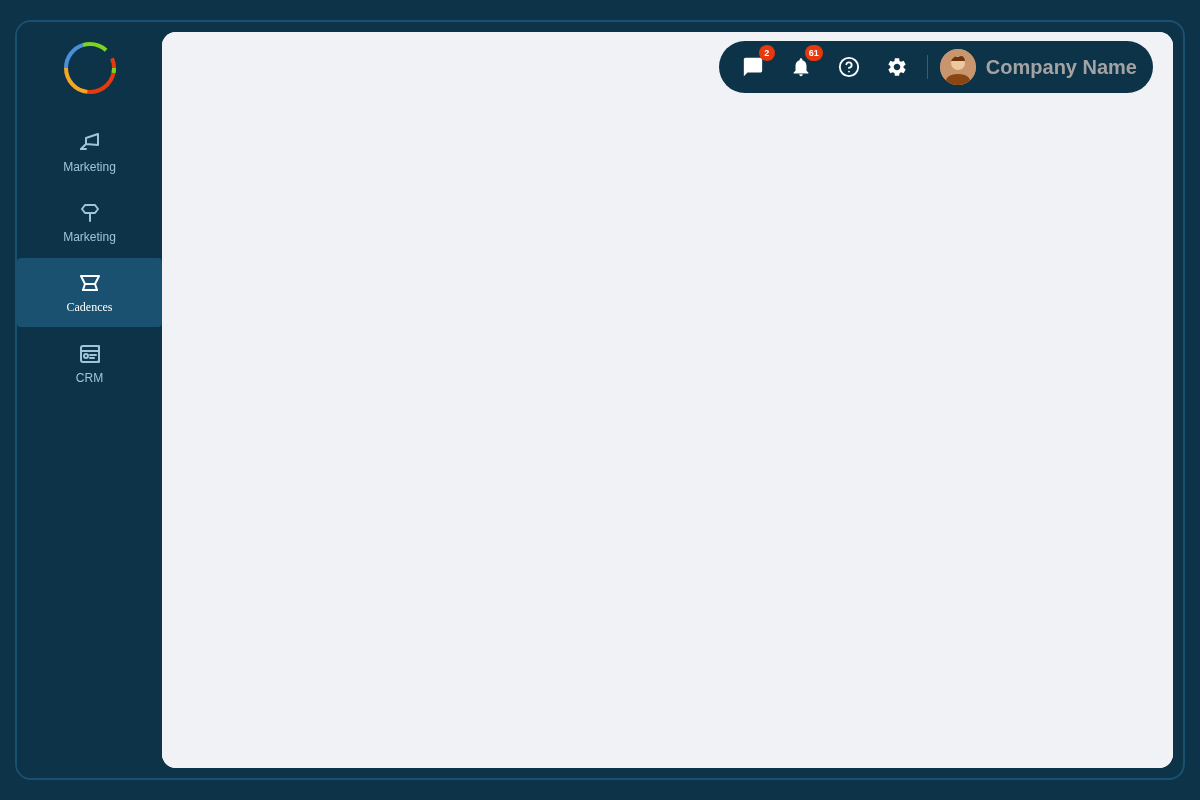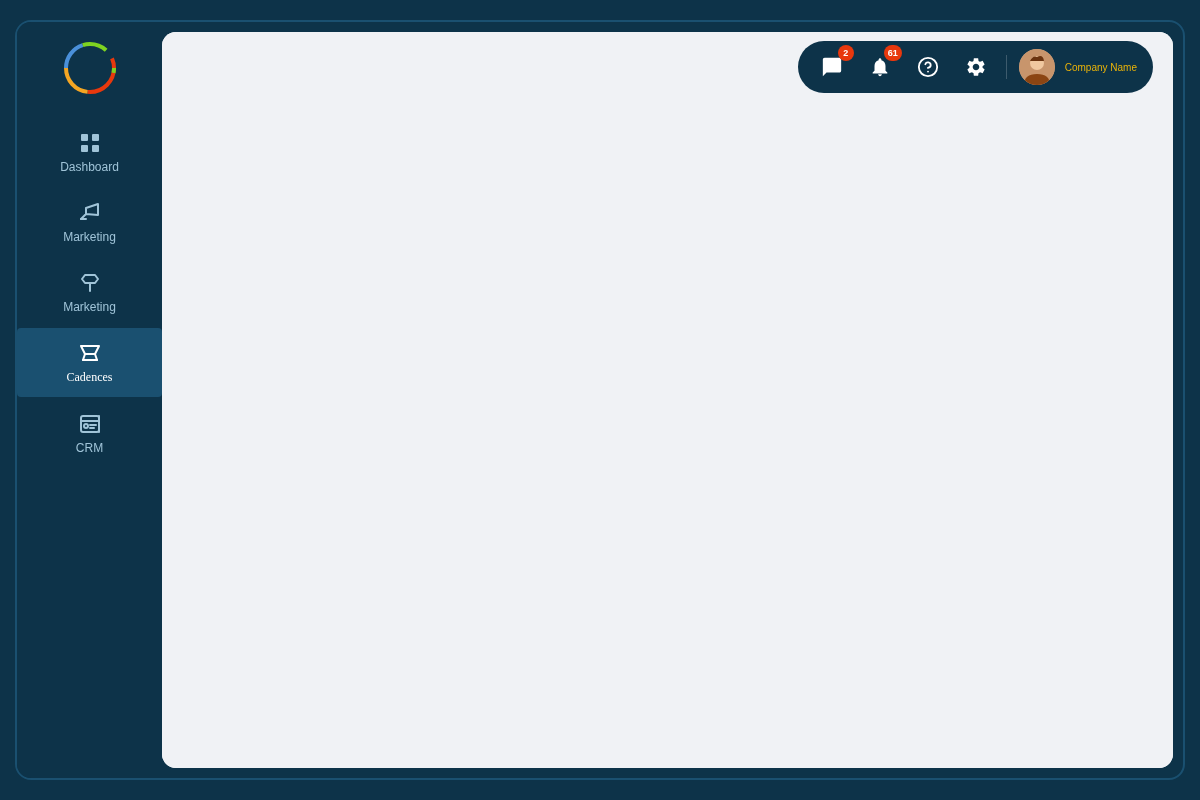--- a/index.html
+++ b/index.html
@@ -163,23 +163,23 @@
       align-items: center;
       justify-content: center;
     }
 
     .avatar svg {
       width: 36px;
       height: 36px;
     }
 
     .company-name {
-      font-size: 10px;
-      font-weight: 400;
-      color: #eab308;
+      font-size: 20px;
+      font-weight: 700;
+      color: #a3a3a3;
       white-space: nowrap;
     }
 
     
     .page-body {
       flex: 1;
       background: #f0f2f5;
       padding: 10px 20px 20px 20px;
     }
 
@@ -195,31 +195,20 @@
 
     <div class="sidebar-logo">
       <svg viewBox="0 0 52 52" xmlns="http://www.w3.org/2000/svg">
         <circle cx="26" cy="26" r="24" fill="none" stroke="#e8380d" stroke-width="4" stroke-dasharray="40 100" stroke-dashoffset="0"></circle>
         <circle cx="26" cy="26" r="24" fill="none" stroke="#f5a623" stroke-width="4" stroke-dasharray="35 100" stroke-dashoffset="-40"></circle>
         <circle cx="26" cy="26" r="24" fill="none" stroke="#4a90d9" stroke-width="4" stroke-dasharray="30 100" stroke-dashoffset="-75"></circle>
         <circle cx="26" cy="26" r="24" fill="none" stroke="#7ed321" stroke-width="4" stroke-dasharray="25 100" stroke-dashoffset="-105"></circle>
       </svg>
     </div>
 
-    <div class="sidebar-item">
-      <div class="icon">
-        <svg width="24" height="24" viewBox="0 0 24 24" fill="currentColor">
-          <rect x="3" y="3" width="7" height="7" rx="1"></rect>
-          <rect x="14" y="3" width="7" height="7" rx="1"></rect>
-          <rect x="3" y="14" width="7" height="7" rx="1"></rect>
-          <rect x="14" y="14" width="7" height="7" rx="1"></rect>
-        </svg>
-      </div>
-      <span class="label">Dashboard</span>
-    </div>
 
 
 
     <div class="sidebar-item">
       <div class="icon">
         <svg width="24" height="24" viewBox="0 0 24 24" fill="none" stroke="currentColor" stroke-width="2" stroke-linecap="round" stroke-linejoin="round">
           <polygon points="3,18 8,13 8,7 20,3 20,14 8,13"></polygon>
           <line x1="3" y1="18" x2="8" y2="18"></line>
         </svg>
       </div>

